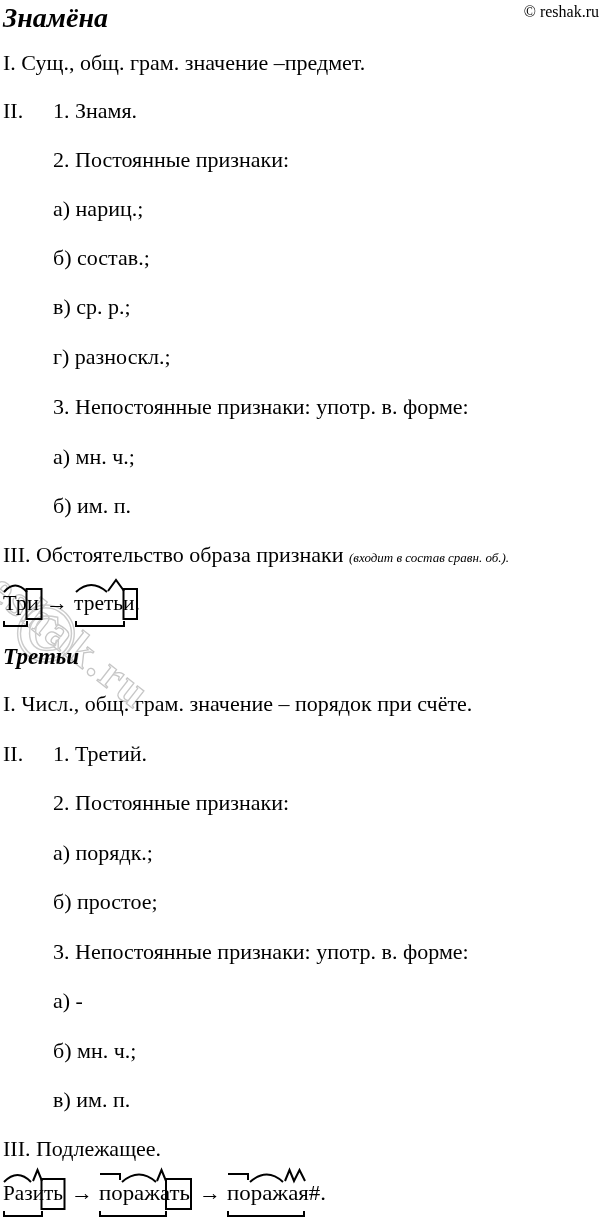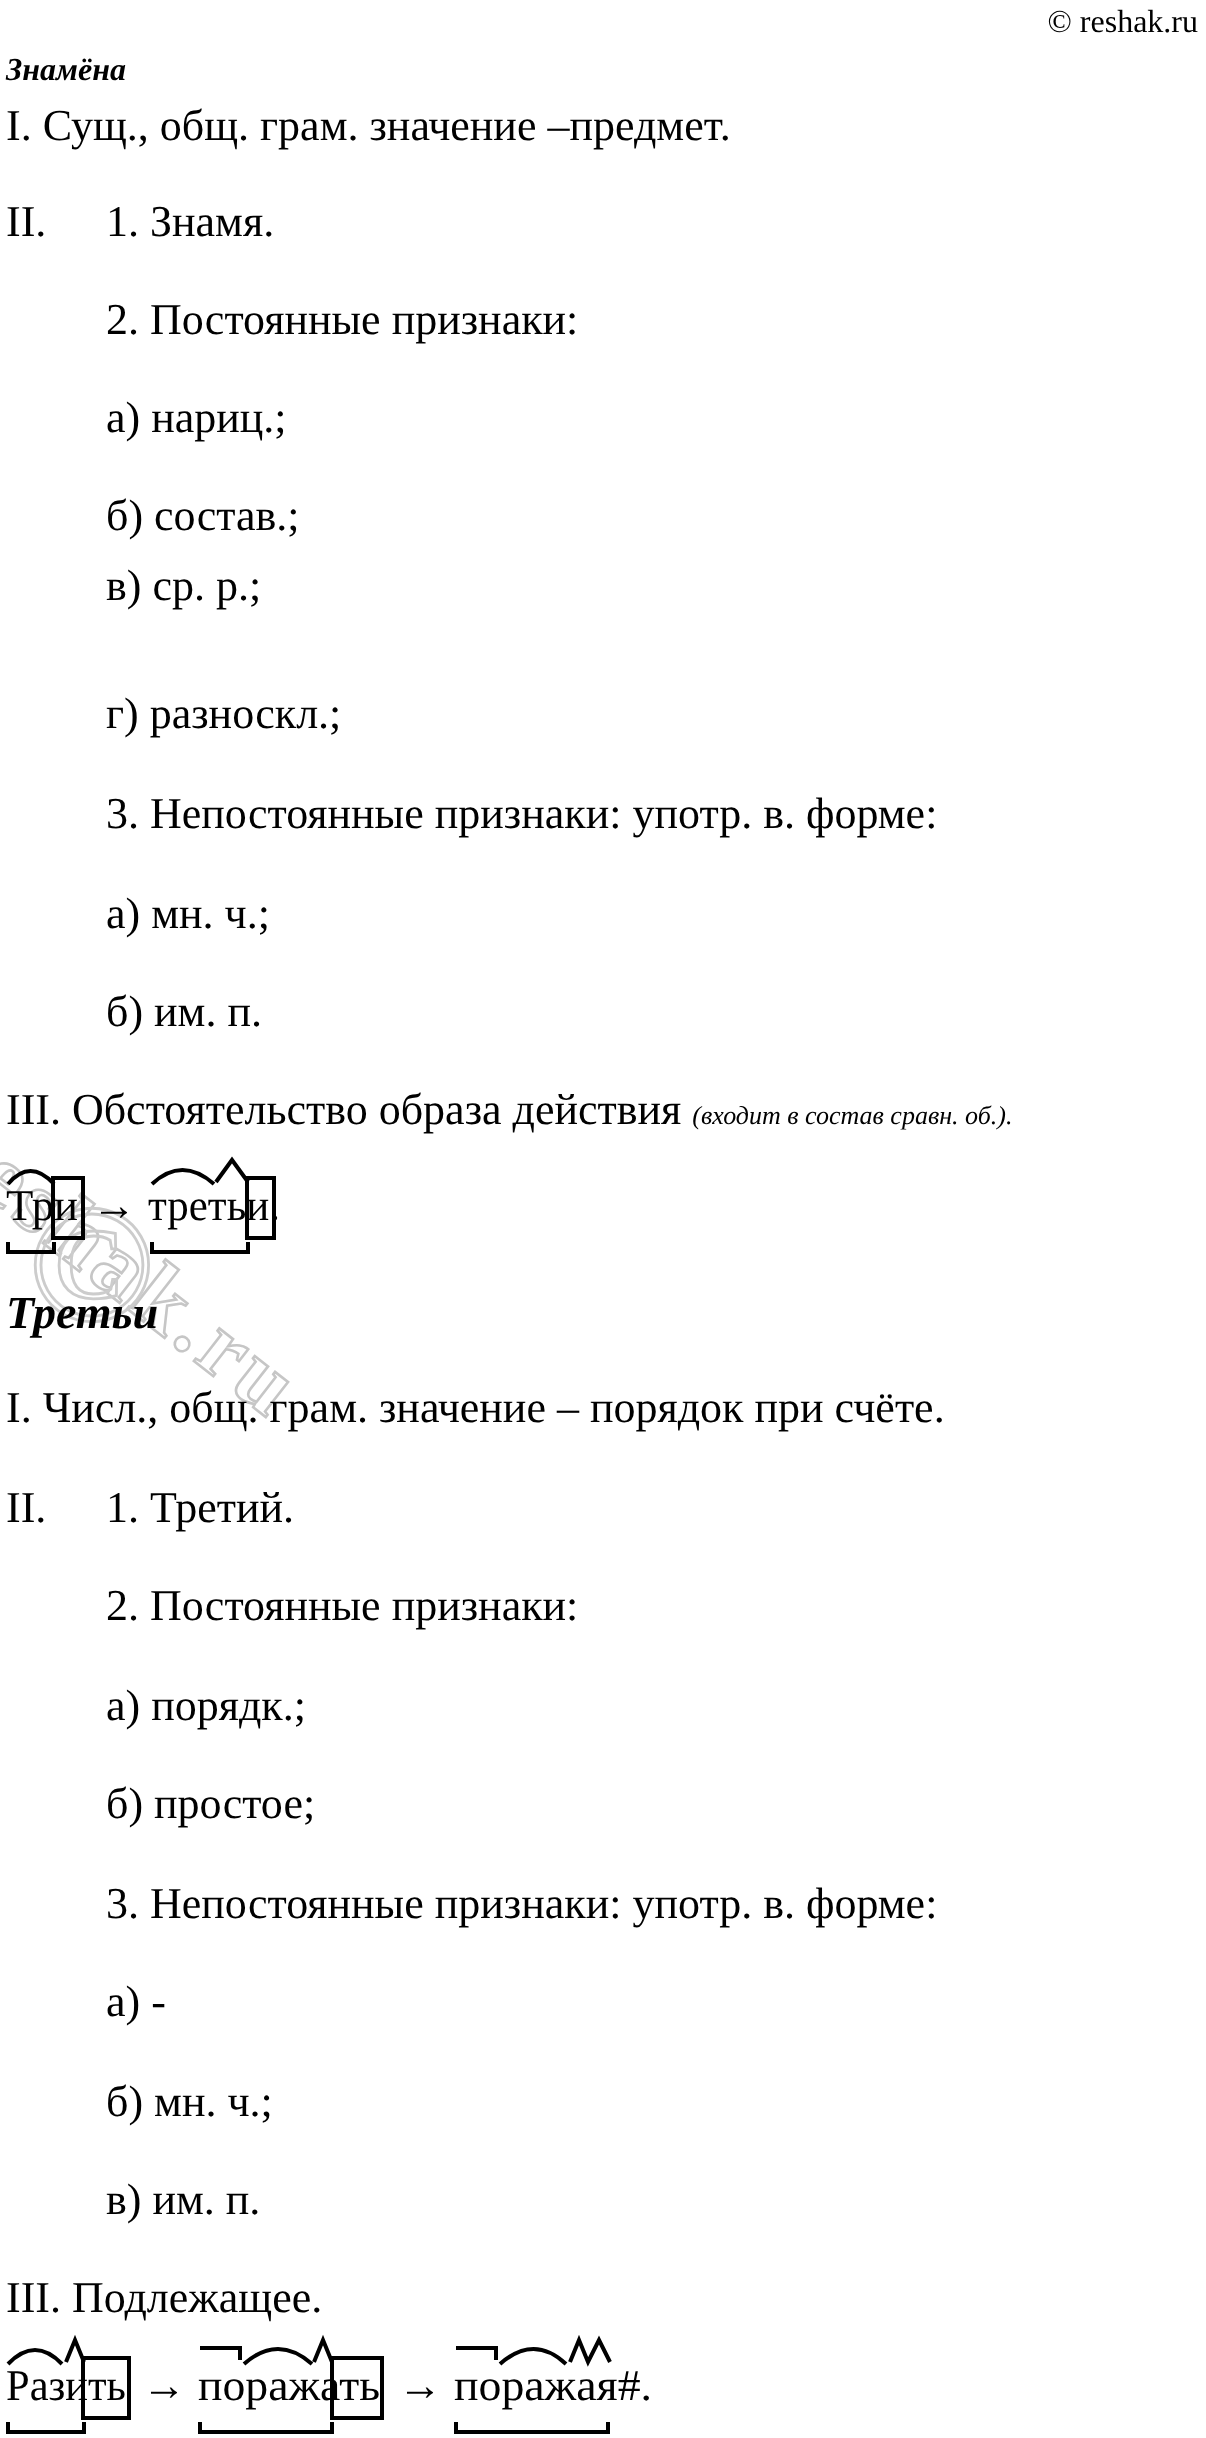--- a/index.html
+++ b/index.html
@@ -1,21 +1,21 @@
 <!DOCTYPE html>
 <html><head>
 <meta charset="utf-8">
 <style>
   html,body{margin:0;padding:0;background:#fff;}
   .page{position:relative;width:603px;height:1219px;background:#ffffff;
         font-family:"Liberation Serif",serif;font-size:22px;color:#000;overflow:hidden;}
   .ln{position:absolute;left:3px;white-space:nowrap;line-height:1.25;z-index:1;}
   .ln.ind{left:53px;}
   .item{position:absolute;left:50px;top:0;white-space:nowrap;text-align:right;}
-  .hdr-title{position:absolute;top:2px;left:3px;font-weight:bold;font-style:italic;font-size:16px;z-index:1;margin-top:25px;}
+  .hdr-title{position:absolute;top:2px;left:3px;font-weight:bold;font-style:italic;font-size:28px;z-index:1;}
   .sec-title{font-weight:bold;font-style:italic;font-size:23px;}
   .copyright{position:absolute;top:3px;right:4px;font-size:16px;z-index:1;}
   .note{font-style:italic;font-size:13px;}
   .wm{position:absolute;top:548px;left:-6px;transform:rotate(38deg);transform-origin:0 0;
       font-size:45px;font-weight:bold;letter-spacing:3px;color:transparent;
       -webkit-text-stroke:1.3px #c6c6c6;z-index:0;}
   .wm-c{position:absolute;top:584px;left:14px;font-size:84px;color:transparent;
       -webkit-text-stroke:1.4px #cccccc;z-index:0;}
   .diag{position:absolute;z-index:1;}
   .diag path,.diag rect{fill:none;stroke:#000;stroke-width:2;}
@@ -33,27 +33,27 @@
   <div class="copyright">© reshak.ru</div>
 
   <div class="ln" style="top:49px">I. Сущ., общ. грам. значение –предмет.</div>
   <div class="ln" style="top:97px">
     <span>II.</span>
     <span class="item">1. Знамя.</span>
   </div>
   <div class="ln ind" style="top:146px">2. Постоянные признаки:</div>
   <div class="ln ind" style="top:195px">а) нариц.;</div>
   <div class="ln ind" style="top:244px">б) состав.;</div>
-  <div class="ln ind" style="top:279px">в) ср. р.;</div>
+  <div class="ln ind" style="top:293px">в) ср. р.;</div>
   <div class="ln ind" style="top:343px">г) разноскл.;</div>
   <div class="ln ind" style="top:393px">3. Непостоянные признаки: употр. в. форме:</div>
   <div class="ln ind" style="top:443px">а) мн. ч.;</div>
   <div class="ln ind" style="top:492px">б) им. п.</div>
   <div class="ln" style="top:541px">
-    <span>III. Обстоятельство образа действия</span>
+    <span>III. Обстоятельство образа признаки</span>
     <span class="note">(входит в состав сравн. об.).</span>
   </div>
 
   <svg class="diag" style="top:577px;left:1px" width="200" height="54" viewBox="0 0 200 54">
     <text x="2" y="33" textLength="36" lengthAdjust="spacingAndGlyphs">Три</text>
     <path d="M3,15 Q14,2 26,15"></path>
     <rect x="25.5" y="12" width="15" height="30"></rect>
     <path d="M3,44 v5 h23 v-5"></path>
     <text x="45" y="33">→</text>
     <text x="73" y="33" textLength="66" lengthAdjust="spacingAndGlyphs">третьи.</text>

